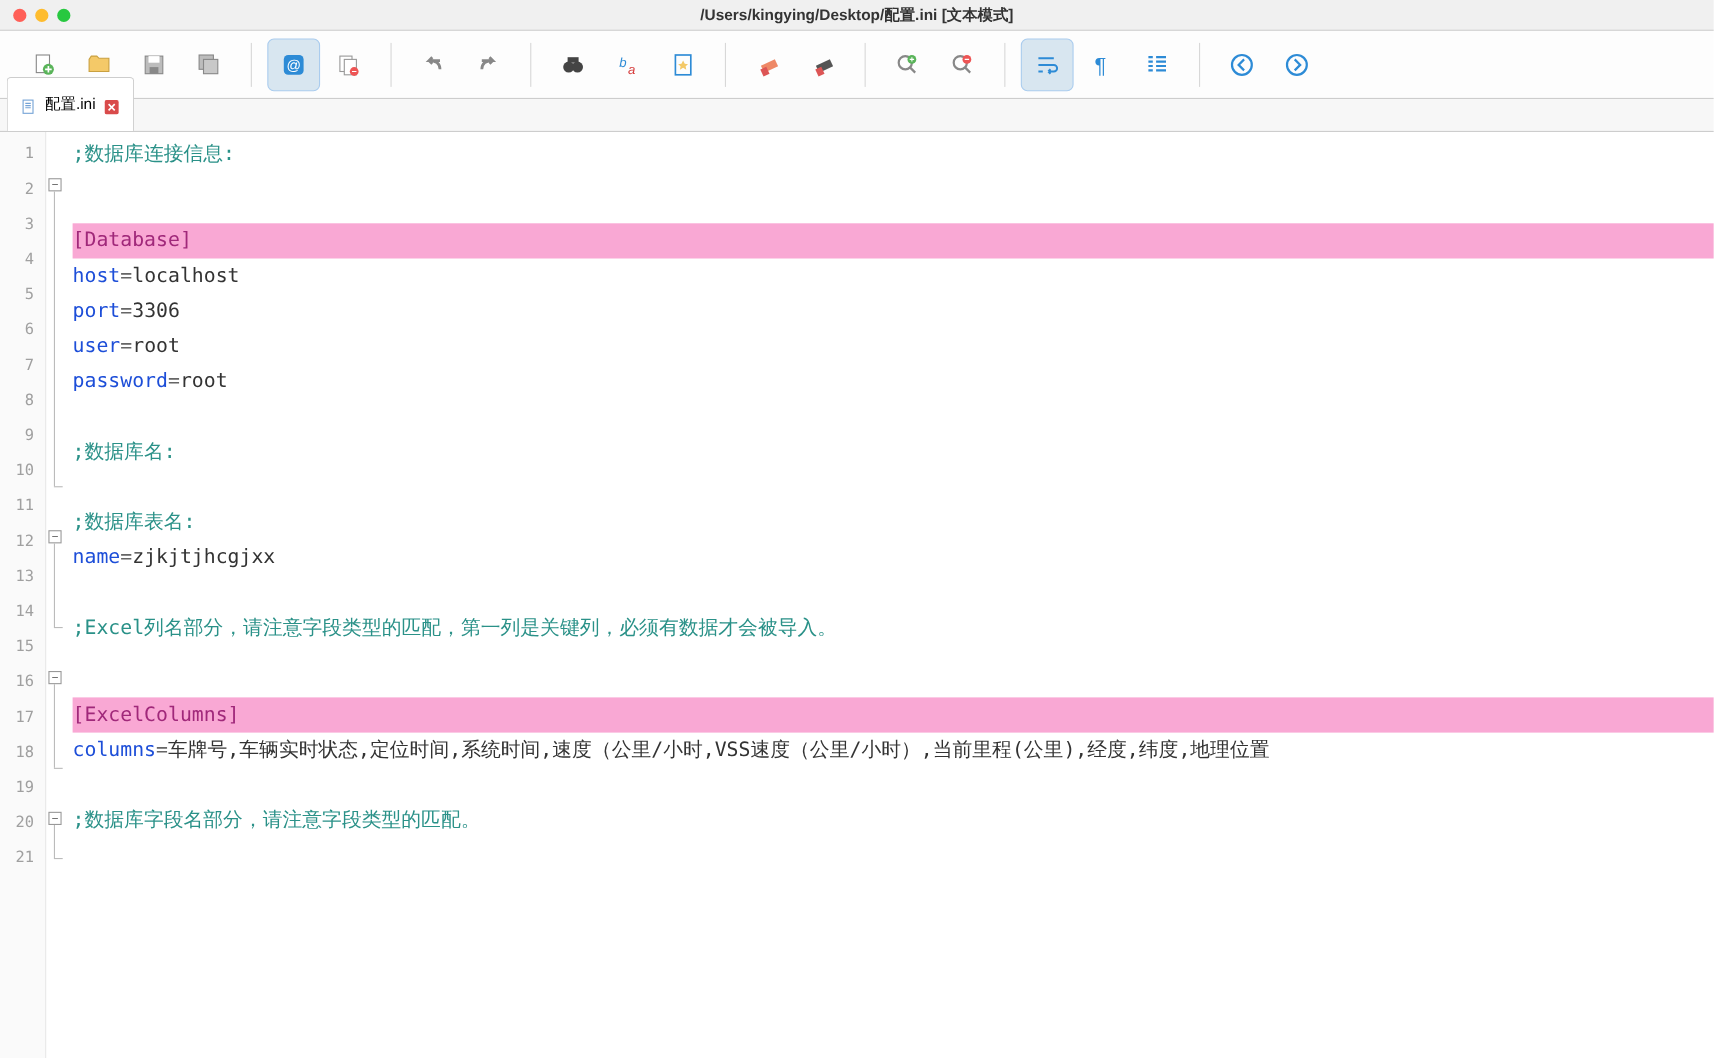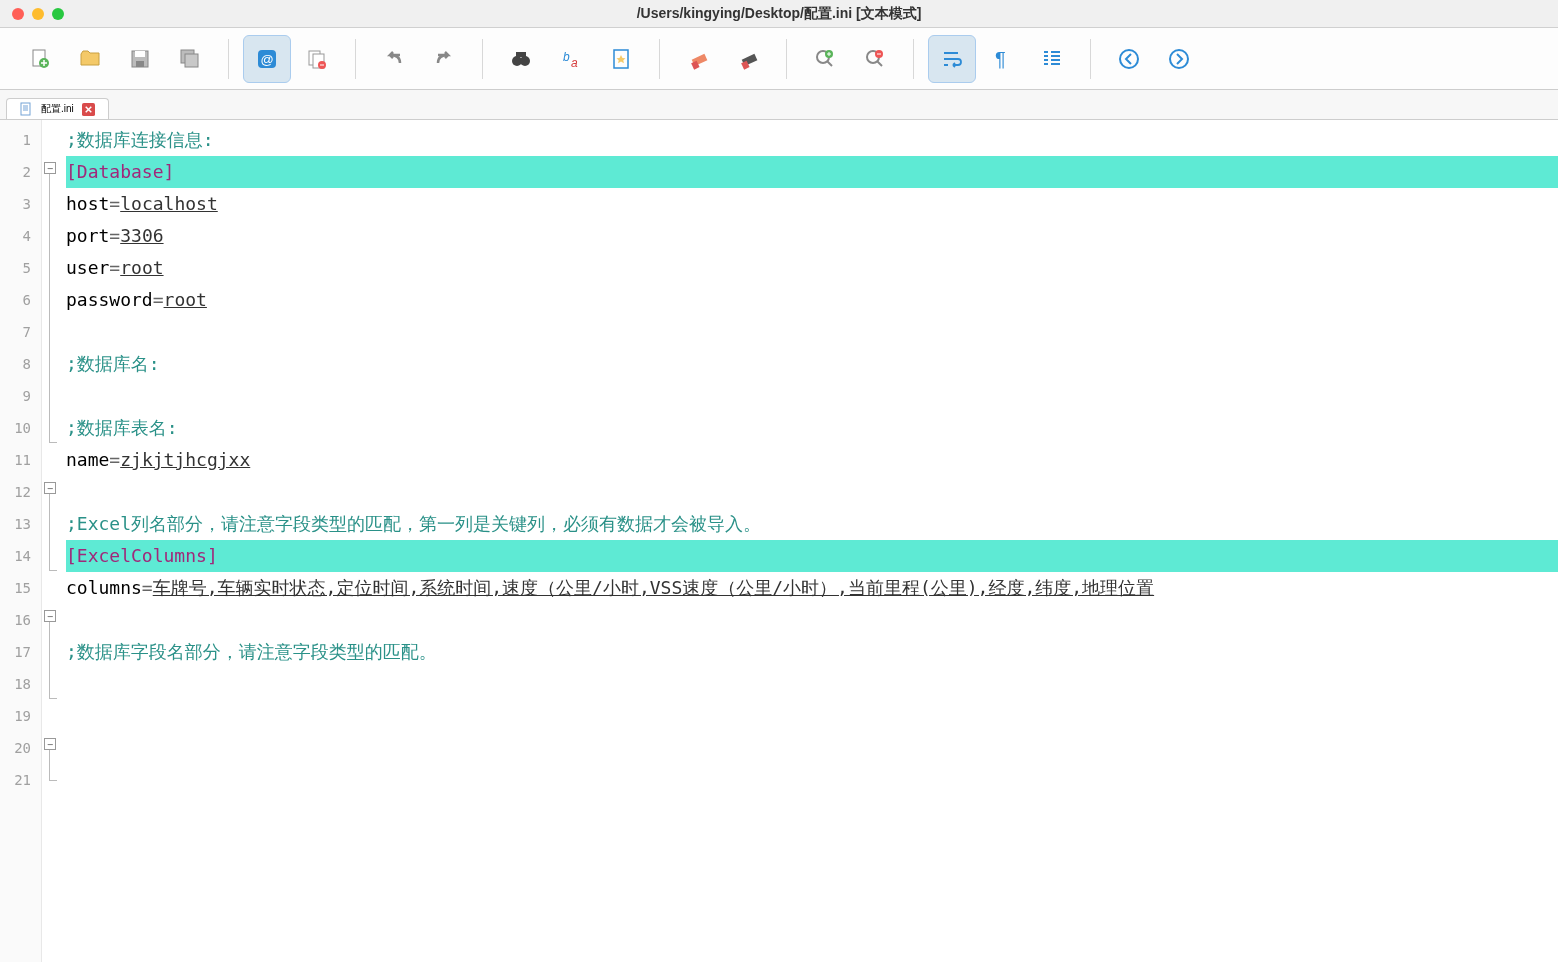--- a/index.html
+++ b/index.html
@@ -14,39 +14,39 @@
 .title-text { position: absolute; left: 50%; transform: translateX(-50%); font-size: 14px; font-weight: 600; color: #333; }
 
 .toolbar { height: 62px; background: #fdfdfd; border-bottom: 1px solid #cdcdcd; display: flex; align-items: center; padding: 0 8px; gap: 2px; }
 .tb-group { display: flex; align-items: center; gap: 2px; padding: 0 8px; }
 .tb-sep { width: 1px; height: 40px; background: #d8d8d8; margin: 0 4px; }
 .tb-btn { width: 48px; height: 48px; display: flex; align-items: center; justify-content: center; border-radius: 6px; cursor: pointer; }
 .tb-btn.active { background: #d8e6f0; border: 1px solid #aaccee; }
 .tb-icon { width: 24px; height: 24px; }
 
 .tabbar { height: 30px; background: #f7f7f7; border-bottom: 1px solid #cdcdcd; display: flex; align-items: flex-end; padding-left: 6px; }
-.tab { display: flex; align-items: flex-end; gap: 8px; padding: 3px 12px; background: #fff; border: 1px solid #cdcdcd; border-bottom: none; border-radius: 4px 4px 0 0; font-size: 10px; }
+.tab { display: flex; align-items: flex-end; gap: 8px; padding: 15px 12px; background: #fff; border: 1px solid #cdcdcd; border-bottom: none; border-radius: 4px 4px 0 0; font-size: 14px; }
 .tab-icon { width: 14px; height: 14px; }
 .tab-close { width: 14px; height: 14px; display:flex; align-items:center; justify-content:center; }
 
 .editor { display: flex; height: calc(100vh - 120px); font-family: Menlo, Monaco, Consolas, monospace; font-size: 18px; }
 .gutter { width: 42px; background: #fafafa; border-right: 1px solid #e8e8e8; padding-top: 4px; text-align: right; color: #a0a0a0; font-size: 14px; }
 .gutter-line { height: 32px; line-height: 32px; padding-right: 10px; }
 .fold-col { width: 18px; position: relative; }
 .fold-mark { position: absolute; left: 2px; width: 12px; height: 12px; background: #fff; border: 1px solid #999; display:flex; align-items:center; justify-content:center; font-size: 10px; color:#666; }
 .fold-line-v { position:absolute; left:7px; width:1px; background:#bbb; }
 .fold-line-h { position:absolute; left:7px; height:1px; width:8px; background:#bbb; }
 .code { flex: 1; padding-left: 6px; padding-top: 4px; }
 .code-line { height: 32px; line-height: 32px; white-space: pre; }
-.hl { background: #5eead4; display:inline-block; width:100%; }
+.hl { background: #f9a8d4; display:inline-block; width:100%;margin-top:47px; }
 .c-comment { color: #2a9188; }
 .c-section { color: #a0287a; }
-.c-key { color: #000000; }
+.c-key { color: #1d4ed8; }
 .c-eq { color: #666; }
-.c-val { color: #333; text-decoration: underline; }
+.c-val { color: #333; }
 </style>
 </head>
 <body>
 
 <div class="titlebar">
   <div class="traffic-lights">
     <div class="traffic-light tl-red"></div>
     <div class="traffic-light tl-yellow"></div>
     <div class="traffic-light tl-green"></div>
   </div>

